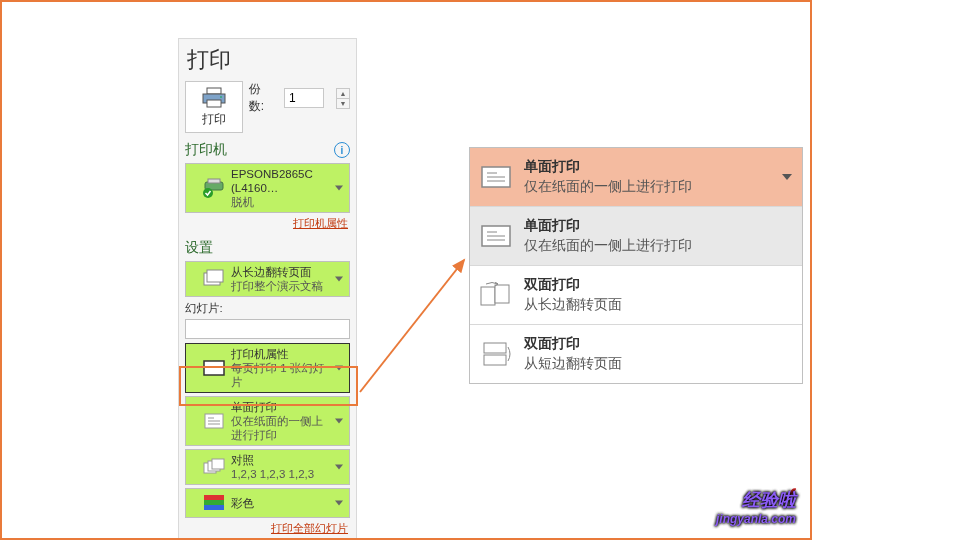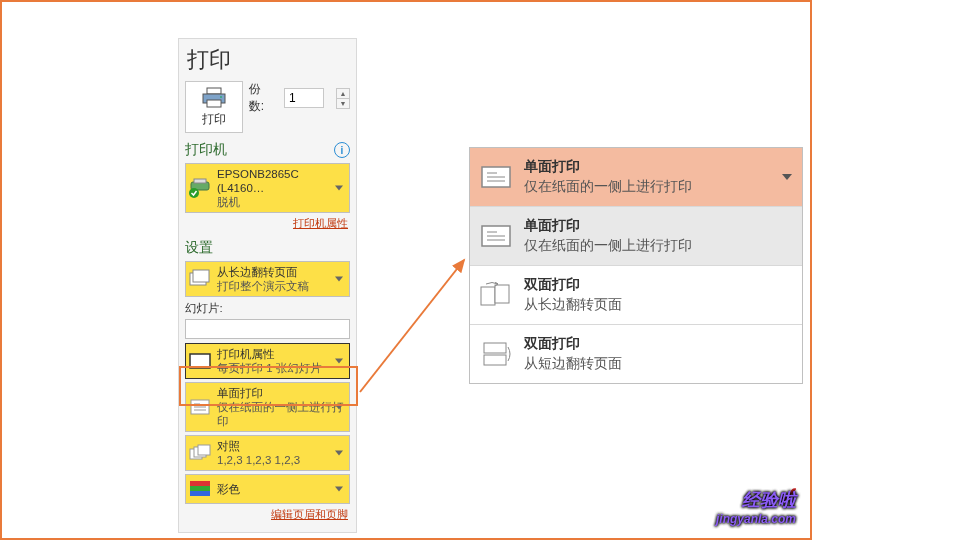--- a/index.html
+++ b/index.html
@@ -14,21 +14,21 @@
   .info { width:14px; height:14px; border:1.5px solid #2a8dd4; color:#2a8dd4; border-radius:50%; display:inline-flex; align-items:center; justify-content:center; font-size:10px; font-weight:bold; }
 
   .copies-row { display:flex; align-items:flex-start; gap:6px; }
   .print-btn { width:58px; height:50px; background:#fff; border:1px solid #c8c8c8; display:flex; flex-direction:column; align-items:center; justify-content:center; gap:2px; }
   .copies { display:flex; align-items:center; gap:12px; }
   .copies input { width:40px; height:20px; border:1px solid #c8c8c8; text-align:left; padding-left:4px; font-size:12px; }
   .spin { display:flex; flex-direction:column; border:1px solid #c8c8c8; }
   .spin div { width:12px; height:9px; display:flex; align-items:center; justify-content:center; font-size:7px; color:#666; border-bottom:1px solid #c8c8c8; }
   .spin div:last-child { border-bottom:none; }
 
-  .dropdown { border:1px solid #bfbfbf; background:#fde047; display:flex; align-items:center; padding:3px 2px; margin-bottom:3px; position:relative; }
+  .dropdown { border:1px solid #bfbfbf; background:#bef264; display:flex; align-items:center; padding:3px 16px; margin-bottom:3px; position:relative; }
   .dd-icon { width:24px; height:22px; display:flex; align-items:center; justify-content:center; margin-right:5px; flex:0 0 24px; }
   .dd-text { flex:1; line-height:14px; font-size:11.5px; }
   .dd-text .sub { color:#555; }
   .arrow { width:0; height:0; border-left:4px solid transparent; border-right:4px solid transparent; border-top:5px solid #666; position:absolute; right:6px; top:50%; transform:translateY(-50%); }
   .link-r { color:#c23a0f; text-decoration:underline; font-size:11px; text-align:right; margin:2px 2px 4px 0; }
 
   .field-label { font-size:11.5px; margin:4px 0 3px 0; }
   .inp { width:100%; height:20px; border:1px solid #bfbfbf; box-sizing:border-box; padding-left:4px; }
 
   .highlight-box { position:absolute; border:2px solid #e97a3a; box-sizing:border-box; pointer-events:none; }
@@ -178,21 +178,21 @@
               <rect x="1" y="6" width="20" height="5" fill="#3a3"></rect>
               <rect x="1" y="11" width="20" height="5" fill="#36d"></rect>
             </svg>
         </span>
         <div class="dd-text">
           <div>彩色</div>
         </div>
         <span class="arrow"></span>
       </div>
 
-      <div class="link-r">编辑页眉和页脚</div>
+      <div class="link-r">打印全部幻灯片</div>
     </div>
   </div>
 
   <div class="highlight-box" style="left:177px; top:364px; width:179px; height:40px;"></div>
 
   <svg width="960" height="540" style="position:absolute;left:0;top:0;pointer-events:none">
     <defs>
         <marker id="ah" markerWidth="8" markerHeight="8" refX="6" refY="3" orient="auto">
           <path d="M0,0 L7,3 L0,6 Z" fill="#e97a3a"></path>
         </marker>

